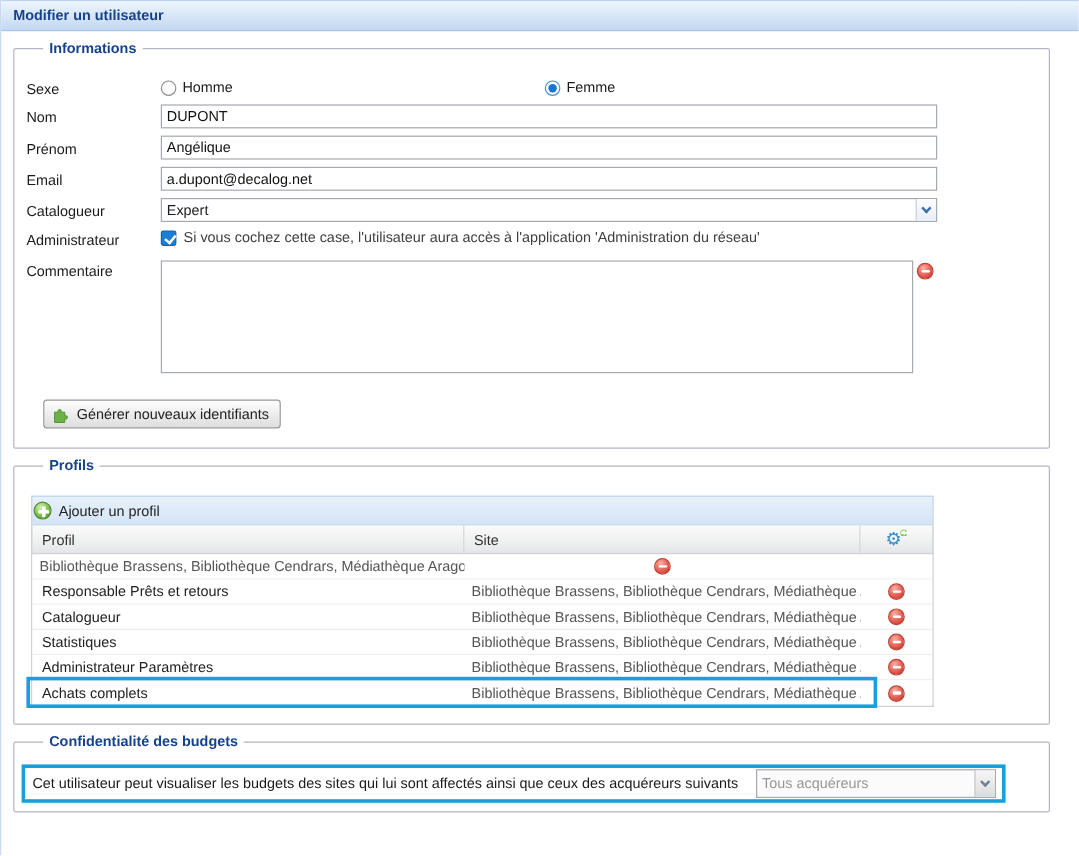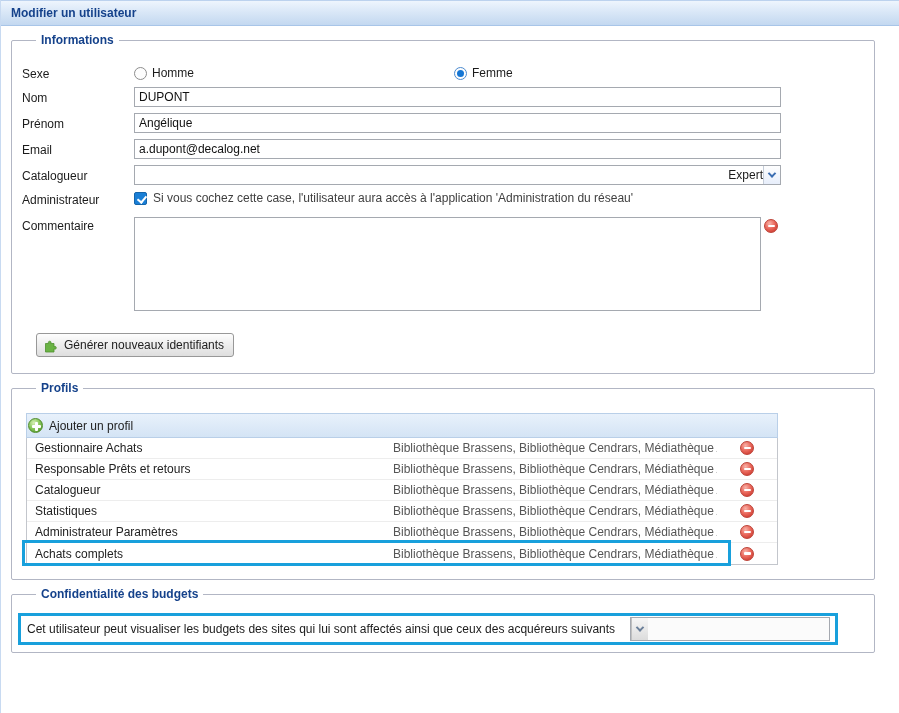--- a/index.html
+++ b/index.html
@@ -23,21 +23,21 @@
   .frow { display:flex; align-items:center; margin-bottom:6px; }
   .frow.top { align-items:flex-start; }
   .flabel { width:112px; flex:none; padding-top:2px; color:#1b1b1b; }
 
   input.text { width:647px; height:20px; border:1px solid #a5a9b0; padding:1px 4px;
     font-family:"Liberation Sans",sans-serif; font-size:12px; color:#111; background:#fff; }
   textarea.comment { width:627px; height:94px; border:1px solid #a5a9b0; resize:none;
     font-family:"Liberation Sans",sans-serif; font-size:12px; }
 
   .selectbox { display:flex; width:647px; height:20px; border:1px solid #a5a9b0; background:#fff; cursor:pointer; }
-  .selectbox .val { flex:1; padding:2px 0 0 4px; white-space:nowrap; overflow:hidden;text-align:right; }
+  .selectbox .val { flex:1; padding:2px 0 0 4px; white-space:nowrap; overflow:hidden; }
   .selectbox .trigger { width:17px; flex:none; background:linear-gradient(#fefefe,#e7eefb);
     border-left:1px solid #c4ccd8; display:flex; align-items:center; justify-content:center; }
   .chev { width:6px; height:6px; border-right:2px solid #3a6db2; border-bottom:2px solid #3a6db2;
     transform:rotate(45deg) translate(-1px,-1px); }
   .selectbox.disabled { background:#fbfbfb; }
   .selectbox.disabled .val { color:#979797; }
   .selectbox.disabled .trigger { background:linear-gradient(#f6f6f6,#dcdcdc); border-left:1px solid #c0c0c0; }
   .selectbox.disabled .chev { border-color:#6b7f99; }
 
   
@@ -177,24 +177,33 @@
 
   <div class="fs">
     <div class="fs-legend">Profils</div>
 
     <div class="grid">
       <div class="gtoolbar">
         <span class="ico-plus"></span>
         <span>Ajouter un profil</span>
       </div>
 
+      <div class="ghead">
+        <div class="hcell">Profil</div>
+        <div class="hcell">Site</div>
+        <div class="hcell">
+          <span class="gear-wrap">
+            <span class="gear-glyph">⚙</span>
+            <span class="gear-plus"></span>
+          </span>
+        </div>
+      </div>
 
       <div class="gbody">
         <div class="trow">
-          <div class="c-profil">Gestionnaire Achats</div>
           <div class="c-site">Bibliothèque Brassens, Bibliothèque Cendrars, Médiathèque Aragon...</div>
           <div class="c-action">
               <span class="ico-minus"></span>
             </div>
         </div>
         <div class="trow">
           <div class="c-profil">Responsable Prêts et retours</div>
           <div class="c-site">Bibliothèque Brassens, Bibliothèque Cendrars, Médiathèque Aragon...</div>
           <div class="c-action">
               <span class="ico-minus"></span>
@@ -232,20 +241,21 @@
       </div>
     </div>
   </div>
 
   <div class="fs" style="padding-top:18px; padding-bottom:7px;">
     <div class="fs-legend">Confidentialité des budgets</div>
 
     <div class="conf-box">
       <span class="conf-text">Cet utilisateur peut visualiser les budgets des sites qui lui sont affectés ainsi que ceux des acquéreurs suivants</span>
       <div class="selectbox disabled">
+        <div class="val">Tous acquéreurs</div>
         <div class="trigger">
           <span class="chev"></span>
         </div>
       </div>
     </div>
   </div>
 
 </div>
 
 </body></html>

